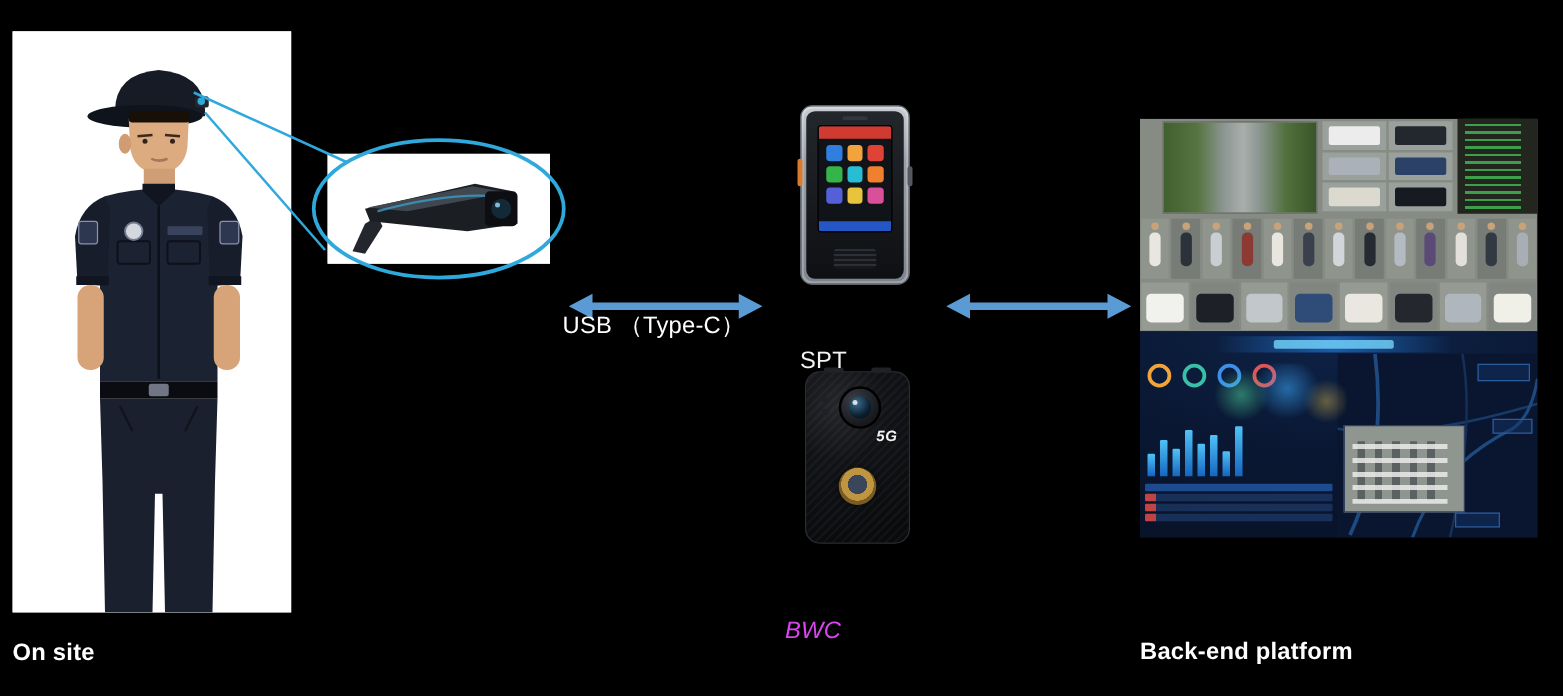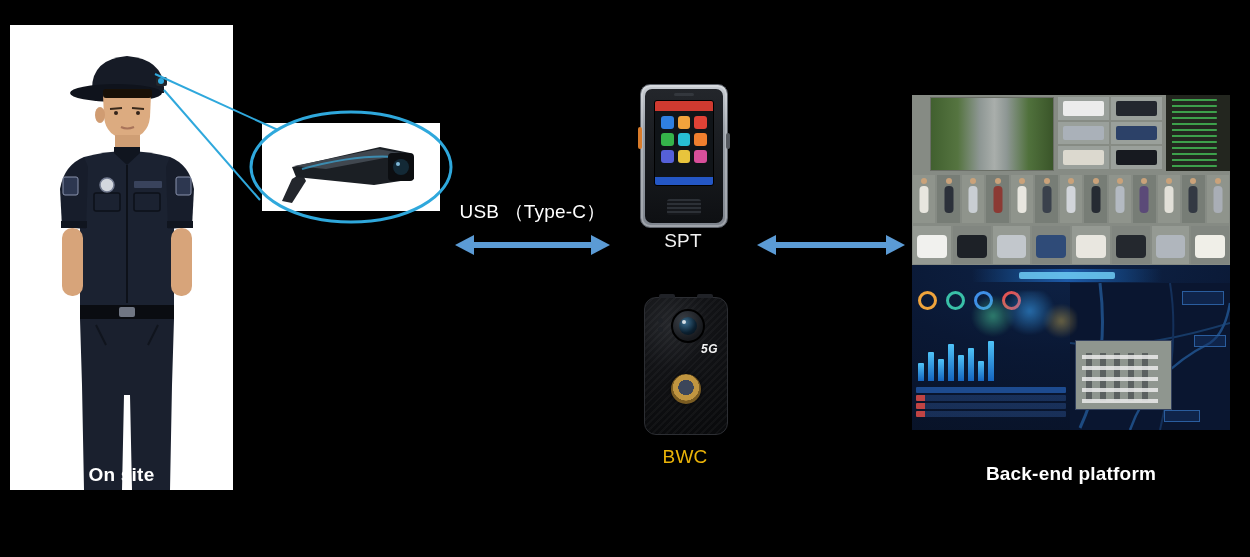--- a/index.html
+++ b/index.html
@@ -1,21 +1,21 @@
 <!DOCTYPE html>
 <html><head>
 <meta charset="utf-8">
 <style>
   html,body{margin:0;padding:0;background:#000;}
   .stage{position:relative;width:1250px;height:557px;background:#000;overflow:hidden;
          font-family:"Liberation Sans",sans-serif;}
   .abs{position:absolute;}
   .cap{position:absolute;color:#fff;font-size:19px;letter-spacing:.2px;}
   .cap.bold{font-weight:700;}
-  .cap.center{text-align:center;}
+  .cap.center{margin-top:48px;}
 
   
   .guard-photo{left:10px;top:25px;width:223px;height:465px;background:#fff;}
 
   
   .cam-inset{left:262px;top:123px;width:178px;height:88px;background:#fff;}
   .callout-overlay{left:0;top:0;width:1250px;height:557px;pointer-events:none;}
 
   
   .arrow{position:absolute;}
@@ -135,21 +135,21 @@
   .db-box{position:absolute;border:1px solid #2a5d9e;background:rgba(20,50,100,.5);}
   .db-box.b1{right:6px;top:26px;width:40px;height:12px;}
   .db-box.b2{right:4px;top:70px;width:30px;height:10px;}
   .db-box.b3{right:30px;bottom:8px;width:34px;height:10px;}
 
   
   .lbl-onsite{left:10px;top:464px;width:223px;}
   .lbl-usb{left:450px;top:199px;width:165px;font-size:19px;}
   .lbl-cellular{left:757px;top:199px;width:148px;font-size:19px;}
   .lbl-spt{left:640px;top:230px;width:86px;color:#f2f2f2;}
-  .lbl-bwc{left:644px;top:446px;width:82px;color:#eab308;}
+  .lbl-bwc{left:628px;top:446px;width:82px;color:#d946ef;font-style:italic;}
   .lbl-backend{left:912px;top:463px;width:318px;}
 </style>
 </head>
 <body>
 
 <div class="stage">
 
   <div class="abs guard-photo">
     <svg viewBox="0 0 223 465" width="223" height="465">
       <rect width="223" height="465" fill="#ffffff"></rect>

